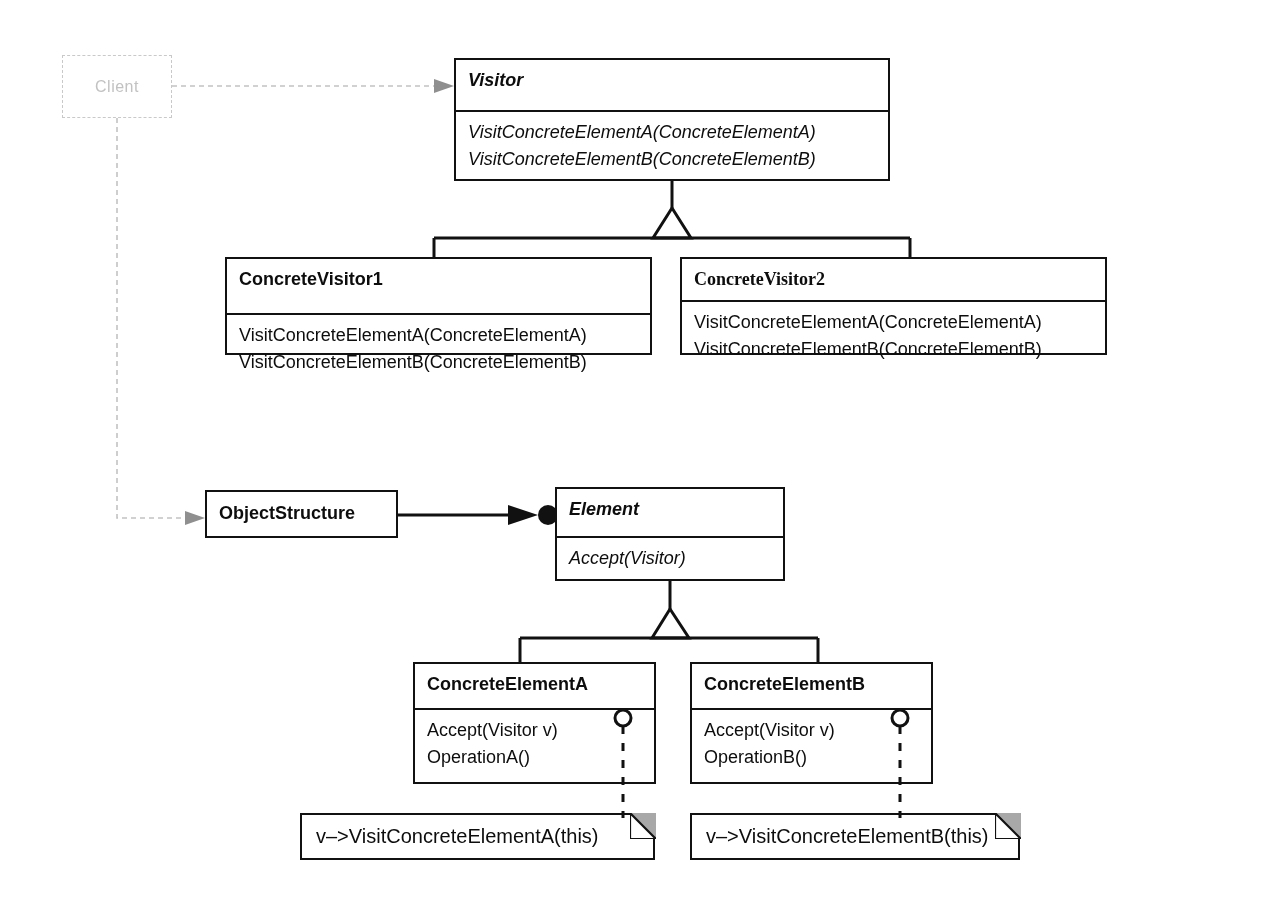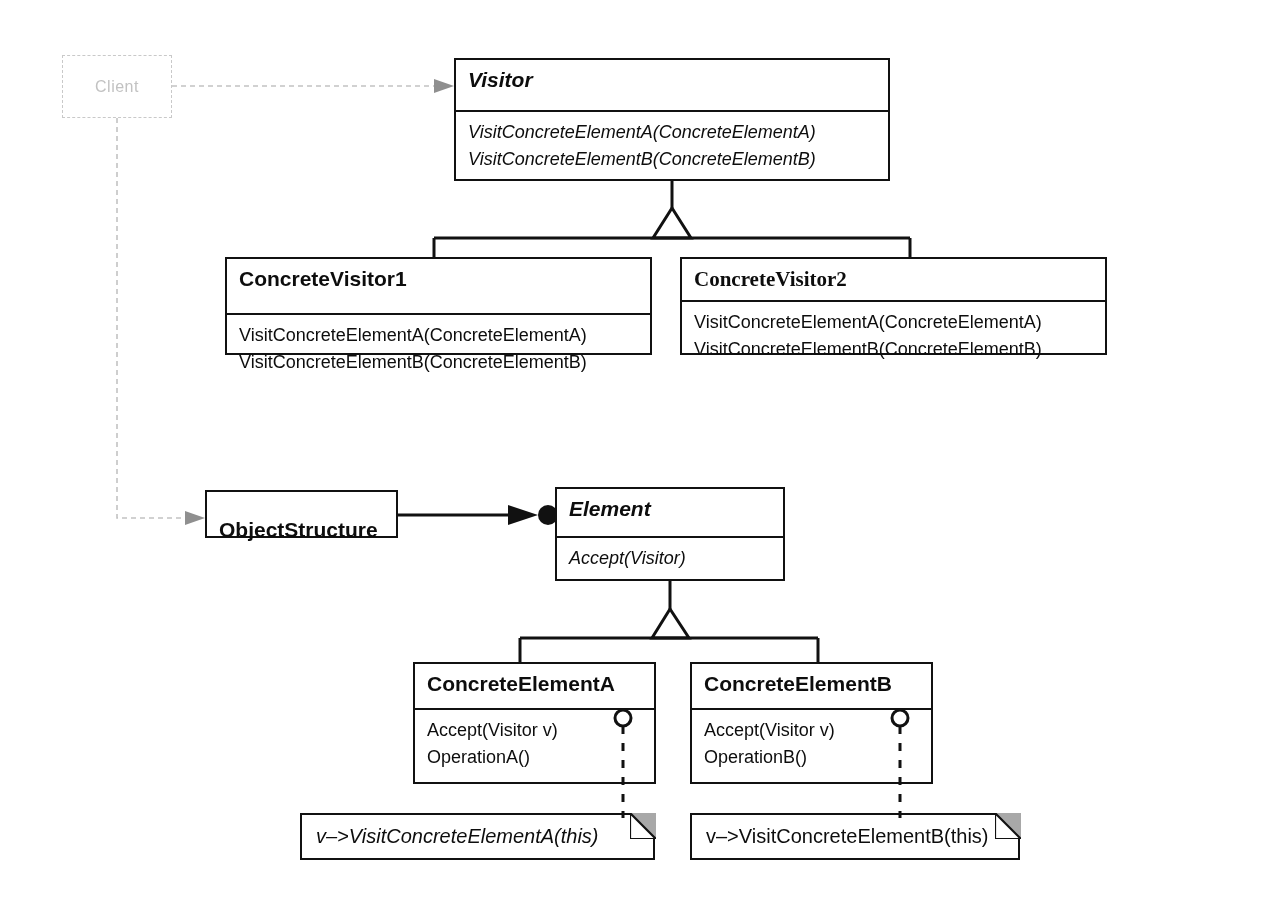--- a/index.html
+++ b/index.html
@@ -29,21 +29,21 @@
   }
   .umlbox .compartment {
     box-sizing: border-box;
     padding: 7px 12px 8px 12px;
   }
   .umlbox .compartment.div {
     border-top: 2.5px solid #111111;
   }
   .cls-title {
     font-weight: bold;
-    font-size: 21px;
+    font-size: 18px;
     line-height: 26px;
     color: #0d0d0d;
     white-space: nowrap;
   }
   .cls-title.abstract {
     font-style: italic;
   }
   .cls-op {
     font-size: 18px;
     line-height: 27px;
@@ -192,21 +192,21 @@
     <div class="compartment" style="height:41px;font-family:Liberation Serif, serif;">
       <div class="cls-title">ConcreteVisitor2</div>
     </div>
     <div class="compartment div">
       <div class="cls-op">VisitConcreteElementA(ConcreteElementA)</div>
       <div class="cls-op">VisitConcreteElementB(ConcreteElementB)</div>
     </div>
   </div>
 
   <div class="umlbox" style="left:205px; top:490px; width:193px; height:48px;">
-    <div class="compartment" style="padding-top:25px;">
+    <div class="compartment" style="padding-top:8px;">
       <div class="cls-title">ObjectStructure</div>
     </div>
   </div>
 
   <div class="umlbox" style="left:555px; top:487px; width:230px; height:94px;">
     <div class="compartment" style="height:47px;">
       <div class="cls-title abstract">Element</div>
     </div>
     <div class="compartment div">
       <div class="cls-op abstract">Accept(Visitor)</div>
@@ -226,21 +226,21 @@
   <div class="umlbox" style="left:690px; top:662px; width:243px; height:122px;">
     <div class="compartment" style="height:44px;">
       <div class="cls-title">ConcreteElementB</div>
     </div>
     <div class="compartment div">
       <div class="cls-op">Accept(Visitor v)</div>
       <div class="cls-op">OperationB()</div>
     </div>
   </div>
 
-  <div class="note" style="left:300px; top:813px; width:355px; height:47px;font-style:italic;">
+  <div class="note" style="left:300px; top:813px; width:355px; height:47px;">
     <div class="note-text">v–&gt;VisitConcreteElementA(this)</div>
     <svg class="note-fold" viewBox="0 0 26 26" xmlns="http://www.w3.org/2000/svg">
       <polygon points="0,0 26,0 26,26" fill="#a8a8a8"></polygon>
       <polygon points="0,0 26,26 0,26" fill="#ffffff" stroke="#111111" stroke-width="2.2"></polygon>
     </svg>
   </div>
 
   <div class="note" style="left:690px; top:813px; width:330px; height:47px;">
     <div class="note-text">v–&gt;VisitConcreteElementB(this)</div>
     <svg class="note-fold" viewBox="0 0 26 26" xmlns="http://www.w3.org/2000/svg">

